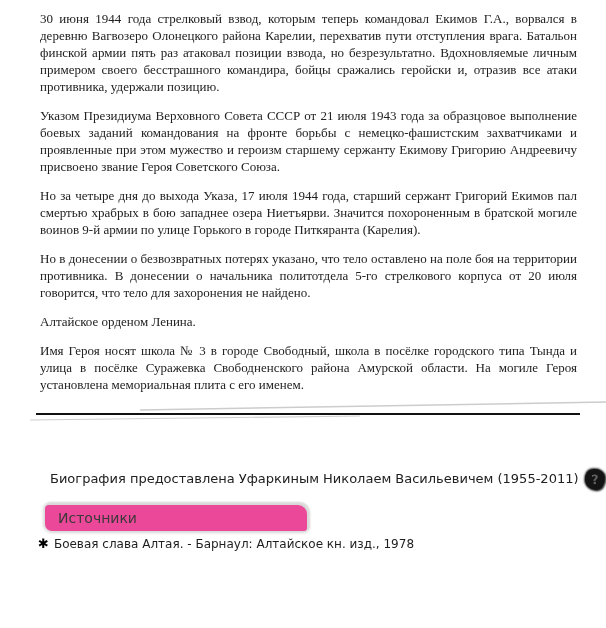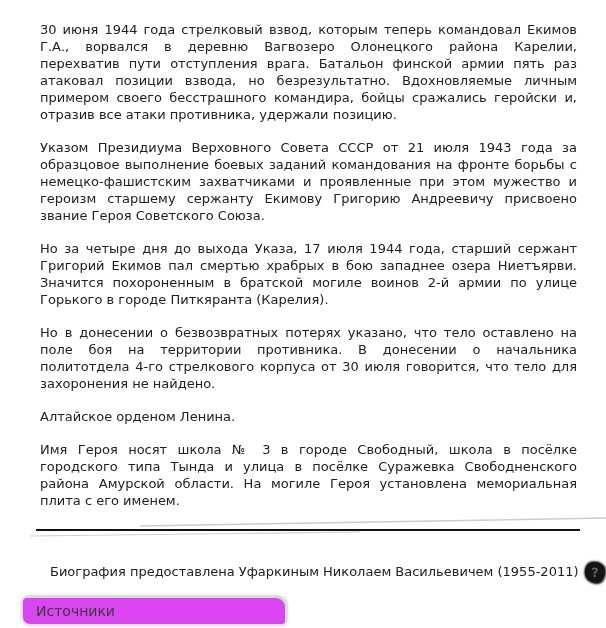--- a/index.html
+++ b/index.html
@@ -14,33 +14,34 @@
     font-family: "DejaVu Sans", sans-serif;
     color: #212121;
   }
   .article {
     padding: 5px 29px 0 40px;
     font-size: 13px;
     line-height: 17px;
     text-align: justify;
   }
   .article p {
-    margin: 16px 0 12px 0;
+    margin: 5px 0 12px 0;
+    font-family: Liberation Serif, serif;
   }
   .article p:last-child {
     margin-bottom: 0;
   }
   .divider {
     margin-top: 6px;
     width: 606px;
     height: 26px;
     display: block;
   }
   .credit-line {
-    margin: 19px 0 0 50px;
+    margin: 42px 0 0 50px;
     font-size: 13px;
     line-height: 22px;
     height: 24px;
     white-space: nowrap;
     display: flex;
     align-items: center;
   }
   .credit-text {
     display: inline-block;
   }
@@ -55,24 +56,24 @@
     color: #5f5f5f;
     font-weight: bold;
     font-size: 13px;
     line-height: 21px;
     text-align: center;
     transform: rotate(-3deg);
     cursor: pointer;
     flex: 0 0 auto;
   }
   .sources-band {
-    margin: 14px 0 0 23px;
+    margin: 14px 0 0 45px;
     width: 262px;
     height: 26px;
-    background: #d946ef;
+    background: #ec4899;
     border-radius: 4px 9px 3px 7px;
     box-shadow: 0 0 3px 2px #d7d7d7, 2px -2px 2px 1px #dedede;
     display: flex;
     align-items: center;
   }
   .sources-title {
     padding-left: 13px;
     font-size: 14px;
     color: #3a3a3a;
   }
@@ -89,22 +90,22 @@
     color: #000;
     margin-right: 5px;
   }
 </style>
 </head>
 <body>
 
 <div class="article">
   <p>30 июня 1944 года стрелковый взвод, которым теперь командовал Екимов Г.А., ворвался в деревню Вагвозеро Олонецкого района Карелии, перехватив пути отступления врага. Батальон финской армии пять раз атаковал позиции взвода, но безрезультатно. Вдохновляемые личным примером своего бесстрашного командира, бойцы сражались геройски и, отразив все атаки противника, удержали позицию.</p>
   <p>Указом Президиума Верховного Совета СССР от 21 июля 1943 года за образцовое выполнение боевых заданий командования на фронте борьбы с немецко-фашистским захватчиками и проявленные при этом мужество и героизм старшему сержанту Екимову Григорию Андреевичу присвоено звание Героя Советского Союза.</p>
-  <p>Но за четыре дня до выхода Указа, 17 июля 1944 года, старший сержант Григорий Екимов пал смертью храбрых в бою западнее озера Ниетъярви. Значится похороненным в братской могиле воинов 2-й армии по улице Горького в городе Питкяранта (Карелия).</p>
-  <p>Но в донесении о безвозвратных потерях указано, что тело оставлено на поле боя на территории противника. В донесении о начальника политотдела 4-го стрелкового корпуса от 30 июля говорится, что тело для захоронения не найдено.</p>
+  <p>Но за четыре дня до выхода Указа, 17 июля 1944 года, старший сержант Григорий Екимов пал смертью храбрых в бою западнее озера Ниетъярви. Значится похороненным в братской могиле воинов 9-й армии по улице Горького в городе Питкяранта (Карелия).</p>
+  <p>Но в донесении о безвозвратных потерях указано, что тело оставлено на поле боя на территории противника. В донесении о начальника политотдела 5-го стрелкового корпуса от 20 июля говорится, что тело для захоронения не найдено.</p>
   <p>Алтайское орденом Ленина.</p>
   <p>Имя Героя носят школа № 3 в городе Свободный, школа в посёлке городского типа Тында и улица в посёлке Суражевка Свободненского района Амурской области. На могиле Героя установлена мемориальная плита с его именем.</p>
 </div>
 
 <svg class="divider" viewBox="0 0 606 26" xmlns="http://www.w3.org/2000/svg">
   <line x1="140" y1="11" x2="606" y2="3" stroke="#cccccc" stroke-width="1.5"></line>
   <line x1="36" y1="15" x2="580" y2="15" stroke="#111111" stroke-width="2"></line>
   <line x1="30" y1="21" x2="360" y2="17" stroke="#cfcfcf" stroke-width="1.2"></line>
 </svg>
 

